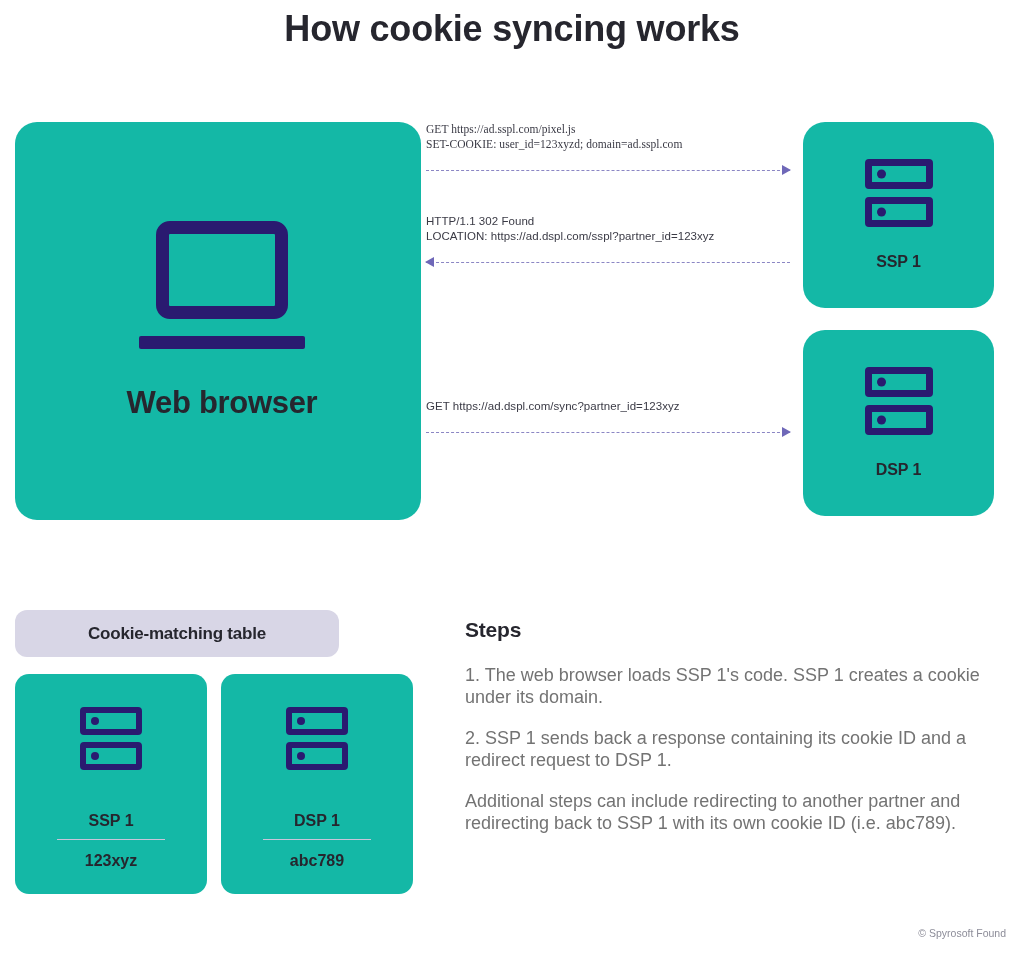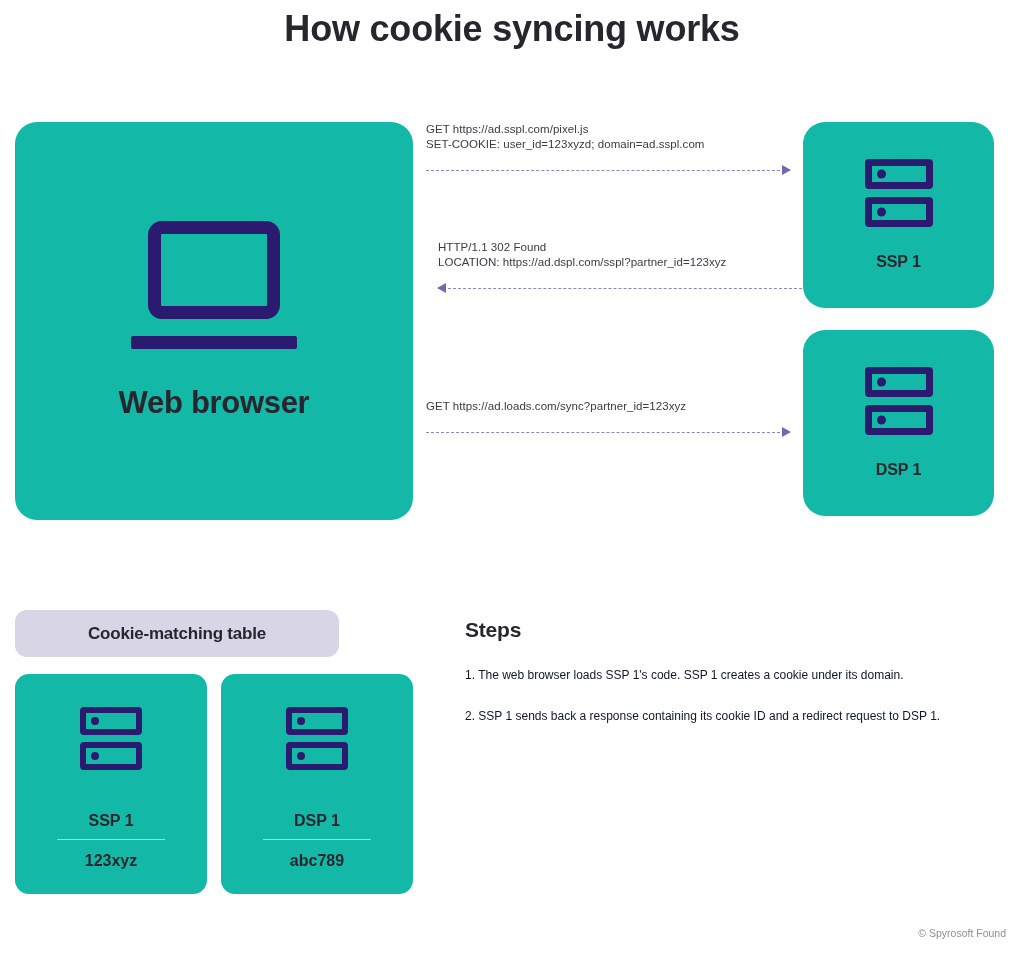--- a/index.html
+++ b/index.html
@@ -41,20 +41,21 @@
   
   #browser-card {
     left: 15px;
     top: 122px;
     width: 398px;
     height: 398px;
     display: flex;
     flex-direction: column;
     align-items: center;
     justify-content: center;
+    padding-left: 8px;
   }
   .browser-icon {
     width: 166px;
     height: 130px;
     position: relative;
     margin-bottom: 34px;
   }
   .browser-icon .screen {
     position: absolute;
     left: 17px;
@@ -133,22 +134,22 @@
   .server-icon.sm .rack { width: 62px; height: 28px; border-width: 6px; }
   .server-icon.sm .rack.bottom { top: 35px; }
   .server-icon.sm .led { width: 8px; height: 8px; left: 5px; }
 
   
   .flow {
     position: absolute;
     left: 426px;
     width: 364px;
   }
-  #flow-1 { top: 122px; }
-  #flow-2 { top: 240px; margin-left: 12px; }
+  #flow-1 { top: 122px; font-family: Liberation Serif, serif; }
+  #flow-2 { top: 214px; }
   #flow-3 { top: 399px; }
 
   .flow .msg-line {
     font-size: 11.5px;
     line-height: 15px;
     color: #3a3a45;
     white-space: nowrap;
     letter-spacing: 0.05px;
   }
   .flow .arrow-wrap {
@@ -238,23 +239,23 @@
     width: 533px;
   }
   #steps-panel .steps-title {
     font-size: 21px;
     font-weight: bold;
     color: #26262e;
     margin: 0 0 22px 0;
     letter-spacing: -0.2px;
   }
   #steps-panel .step {
-    font-size: 12px;
+    font-size: 18px;
     line-height: 22px;
-    color: #0f172a;
+    color: #737373;
     margin-bottom: 19px;
   }
   #steps-panel .step:last-child { margin-bottom: 0; }
 
   
   #footer-credit {
     position: absolute;
     right: 18px;
     bottom: 16px;
     font-size: 10.5px;
@@ -310,21 +311,21 @@
 <div class="flow" id="flow-2">
   <div class="msg-line">HTTP/1.1 302 Found</div>
   <div class="msg-line">LOCATION: https://ad.dspl.com/sspl?partner_id=123xyz</div>
   <div class="arrow-wrap">
     <div class="arrow-line"></div>
     <div class="arrow-head left"></div>
   </div>
 </div>
 
 <div class="flow" id="flow-3">
-  <div class="msg-line">GET https://ad.loads.com/sync?partner_id=123xyz</div>
+  <div class="msg-line">GET https://ad.dspl.com/sync?partner_id=123xyz</div>
   <div class="arrow-wrap">
     <div class="arrow-line"></div>
     <div class="arrow-head right"></div>
   </div>
 </div>
 
 <div id="cookie-table-header">Cookie-matching table</div>
 
 <div class="card cookie-card" id="cookie-card-ssp">
   <div class="server-icon sm">
@@ -351,15 +352,16 @@
   </div>
   <div class="cc-name">DSP 1</div>
   <div class="cc-divider"></div>
   <div class="cc-id">abc789</div>
 </div>
 
 <div id="steps-panel">
   <div class="steps-title">Steps</div>
   <div class="step">1. The web browser loads SSP 1's code. SSP 1 creates a cookie under its domain.</div>
   <div class="step">2. SSP 1 sends back a response containing its cookie ID and a redirect request to DSP 1.</div>
+  <div class="step">Additional steps can include redirecting to another partner and redirecting back to SSP 1 with its own cookie ID (i.e. abc789).</div>
 </div>
 
 <div id="footer-credit">© Spyrosoft Found</div>
 
 </body></html>

